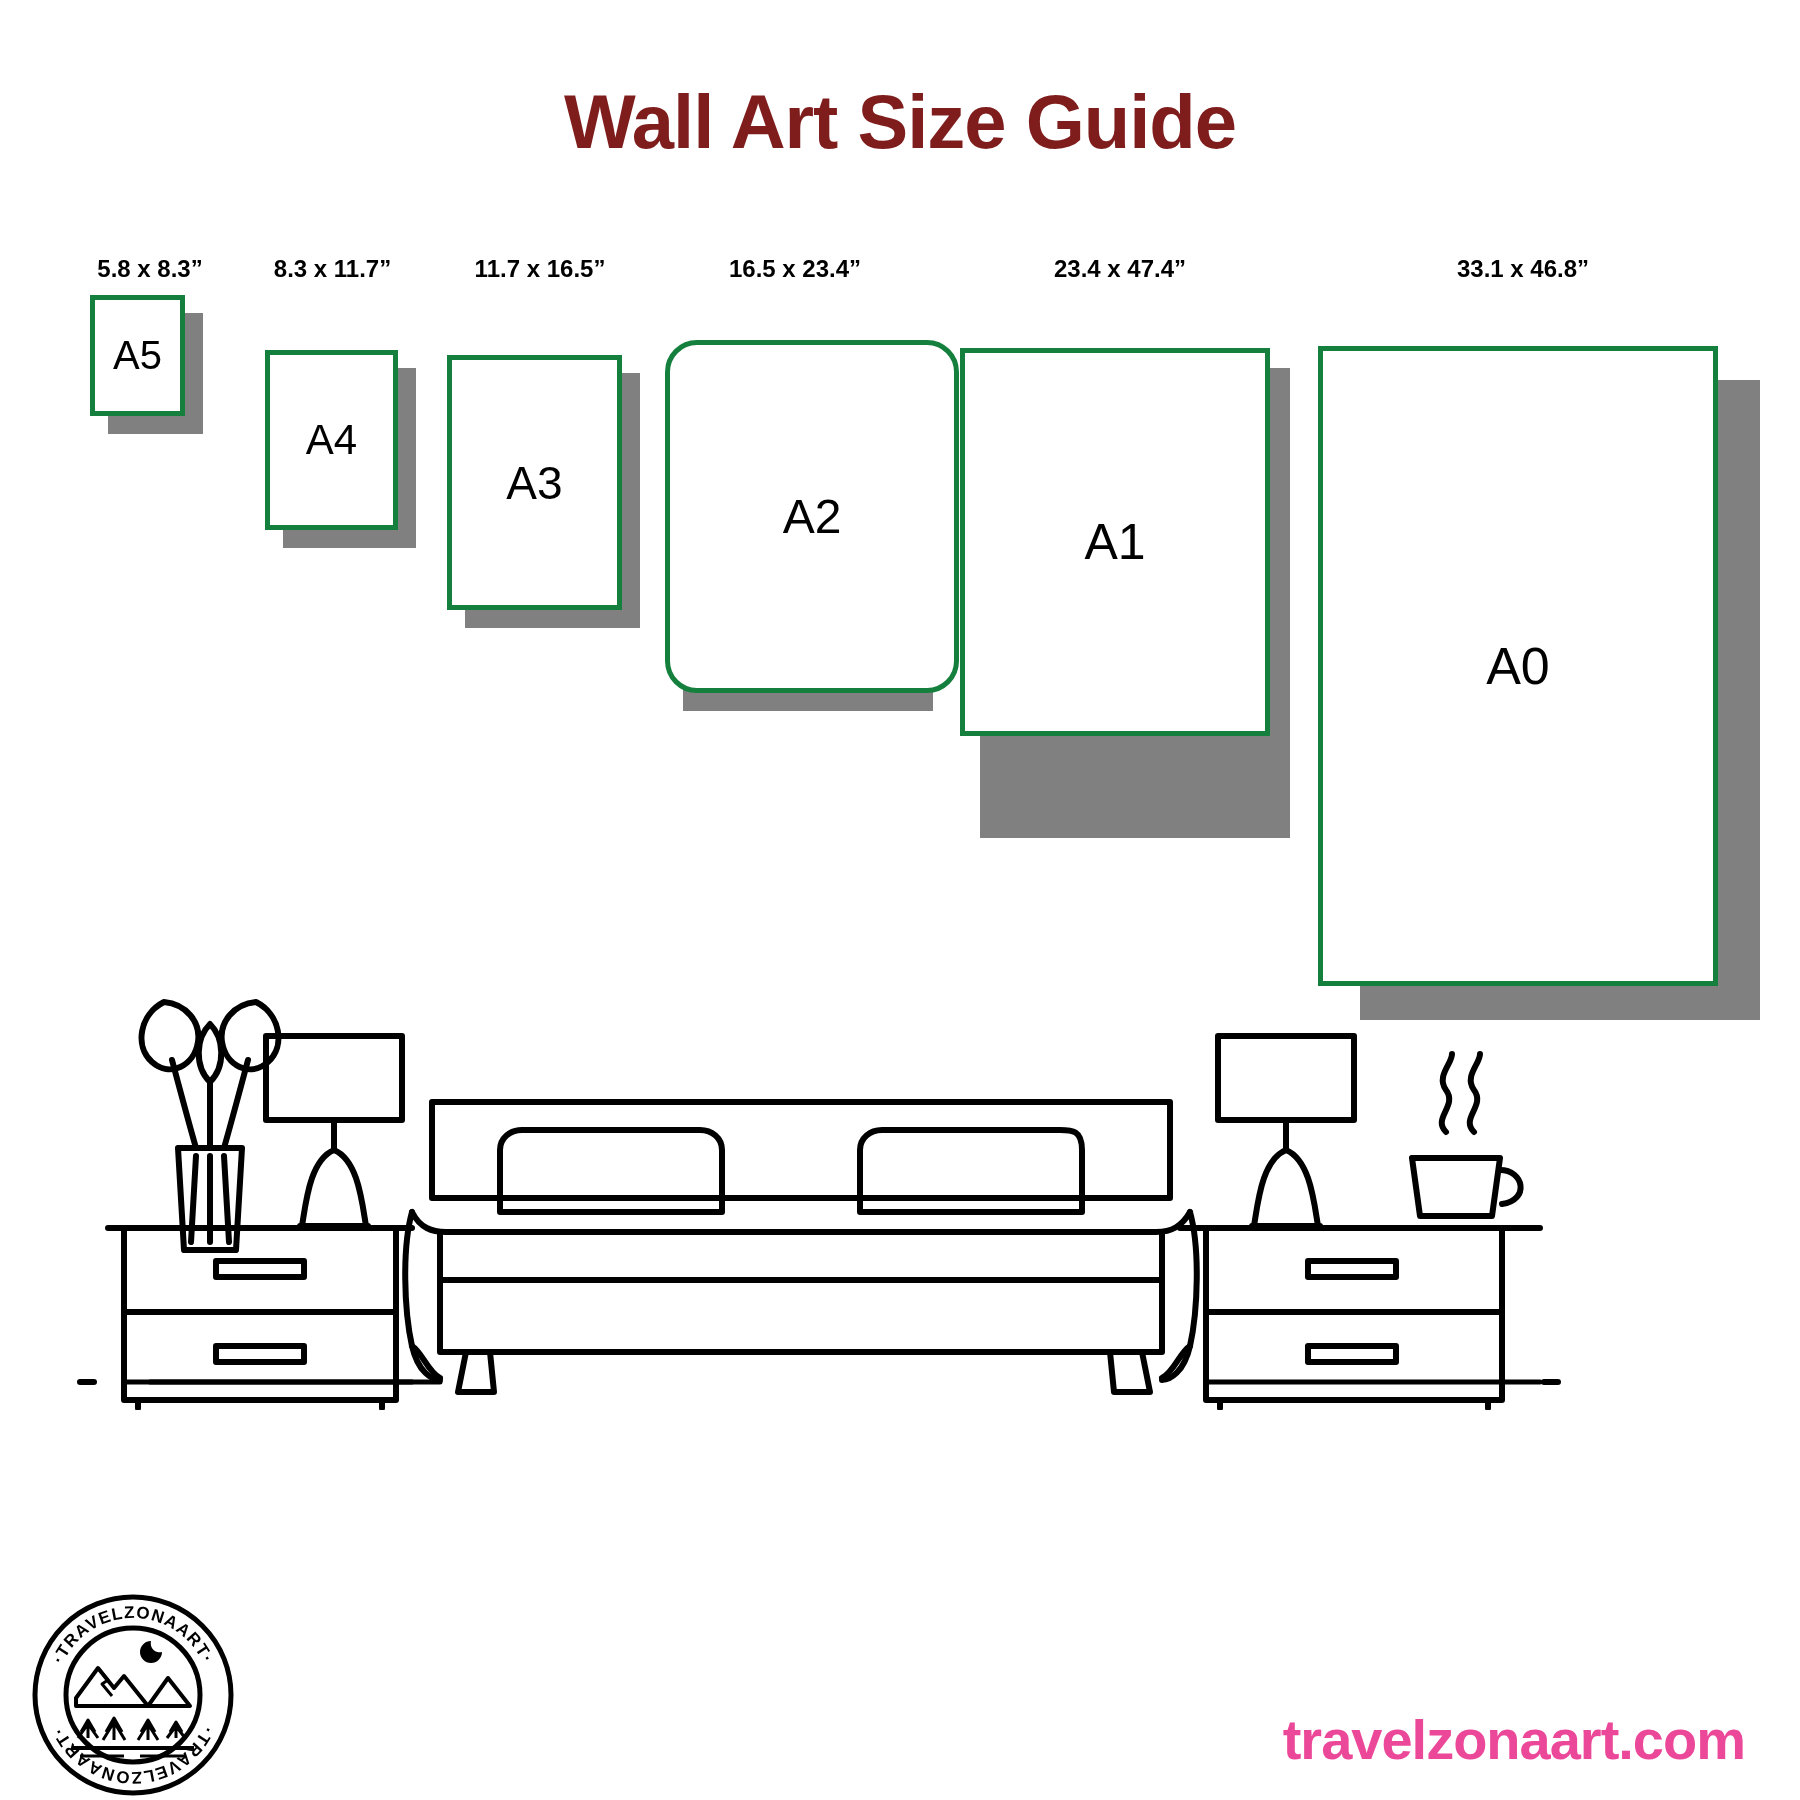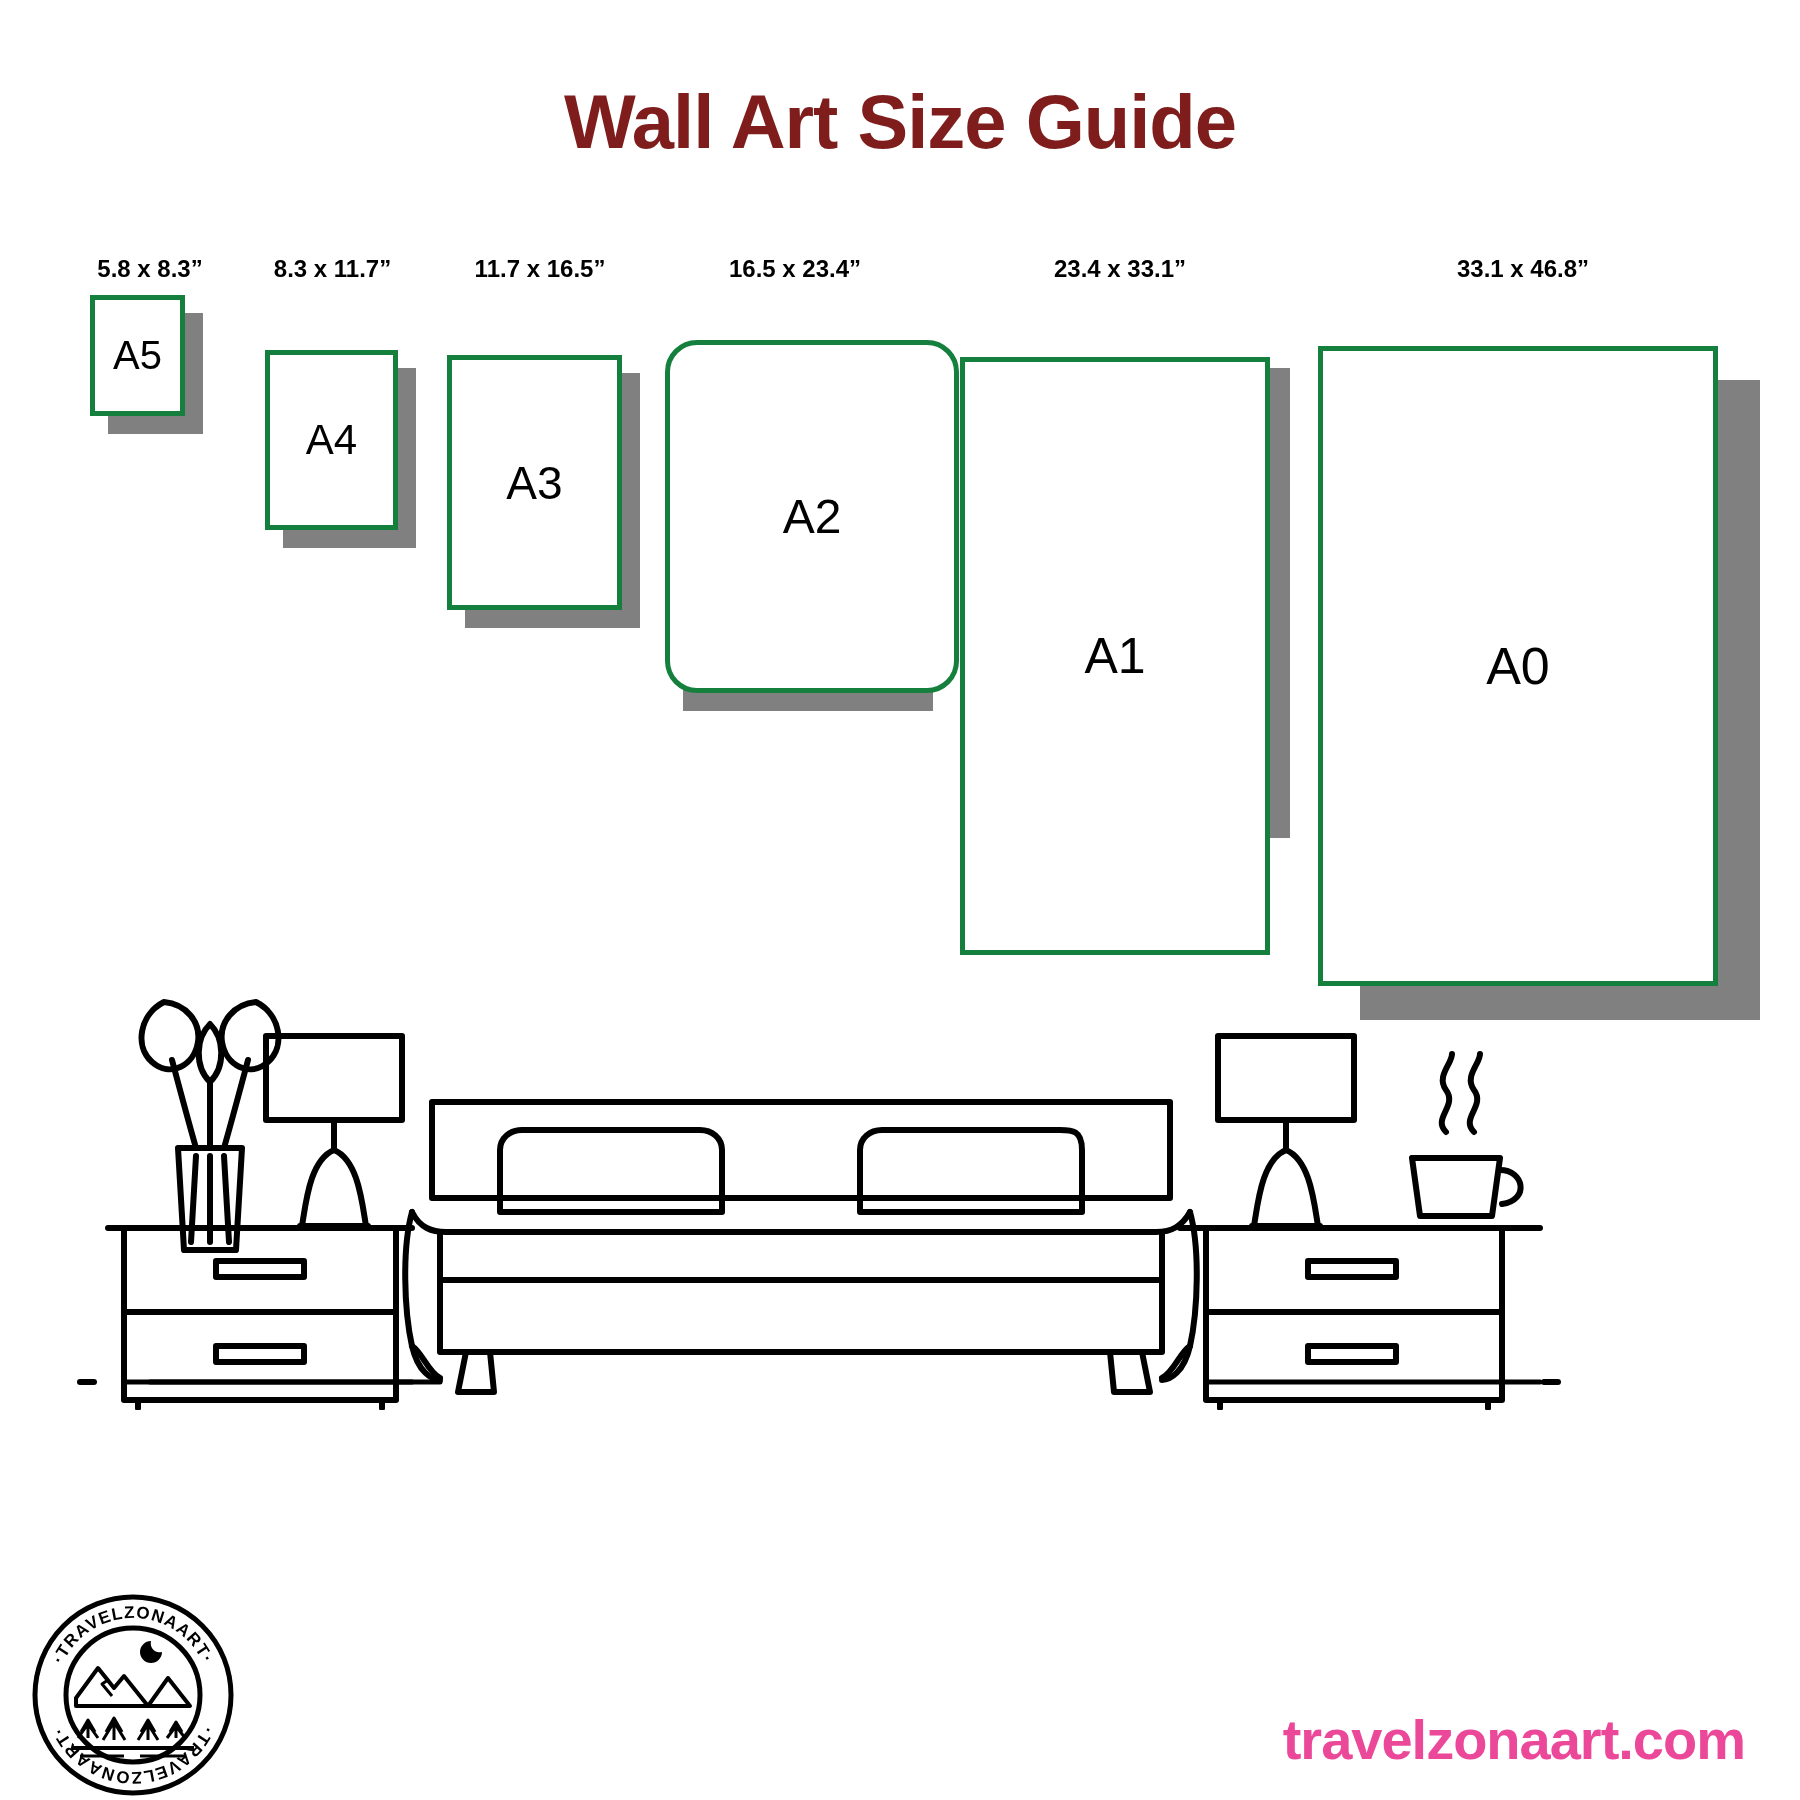--- a/index.html
+++ b/index.html
@@ -131,23 +131,23 @@
 
   <div class="frame-group" style="left:665px; top:340px; width:280px;">
     <div class="frame-dims" style="top:-85px; left:-15px; width:290px;">16.5 x 23.4”</div>
     <div class="frame-shadow" style="left:18px; top:18px; width:250px; height:353px;"></div>
     <div class="frame-box" style="left:0px; top:0px; width:294px; height:353px;border-radius:32px;">
       <span class="frame-label" style="font-size:48px;">A2</span>
     </div>
   </div>
 
   <div class="frame-group" style="left:960px; top:348px; width:340px;">
-    <div class="frame-dims" style="top:-93px; left:-15px; width:350px;">23.4 x 33.1”</div>
+    <div class="frame-dims" style="top:-93px; left:-15px; width:350px;">23.4 x 47.4”</div>
     <div class="frame-shadow" style="left:20px; top:20px; width:310px; height:470px;"></div>
-    <div class="frame-box" style="left:0px; top:0px; width:310px; height:598px;margin-top:9px;">
+    <div class="frame-box" style="left:0px; top:0px; width:310px; height:388px;">
       <span class="frame-label" style="font-size:50px;">A1</span>
     </div>
   </div>
 
   <div class="frame-group" style="left:1318px; top:338px; width:430px;">
     <div class="frame-dims" style="top:-83px; left:-15px; width:440px;">33.1 x 46.8”</div>
     <div class="frame-shadow" style="left:42px; top:42px; width:400px; height:640px;"></div>
     <div class="frame-box" style="left:0px; top:8px; width:400px; height:640px;">
       <span class="frame-label" style="font-size:52px;">A0</span>
     </div>

